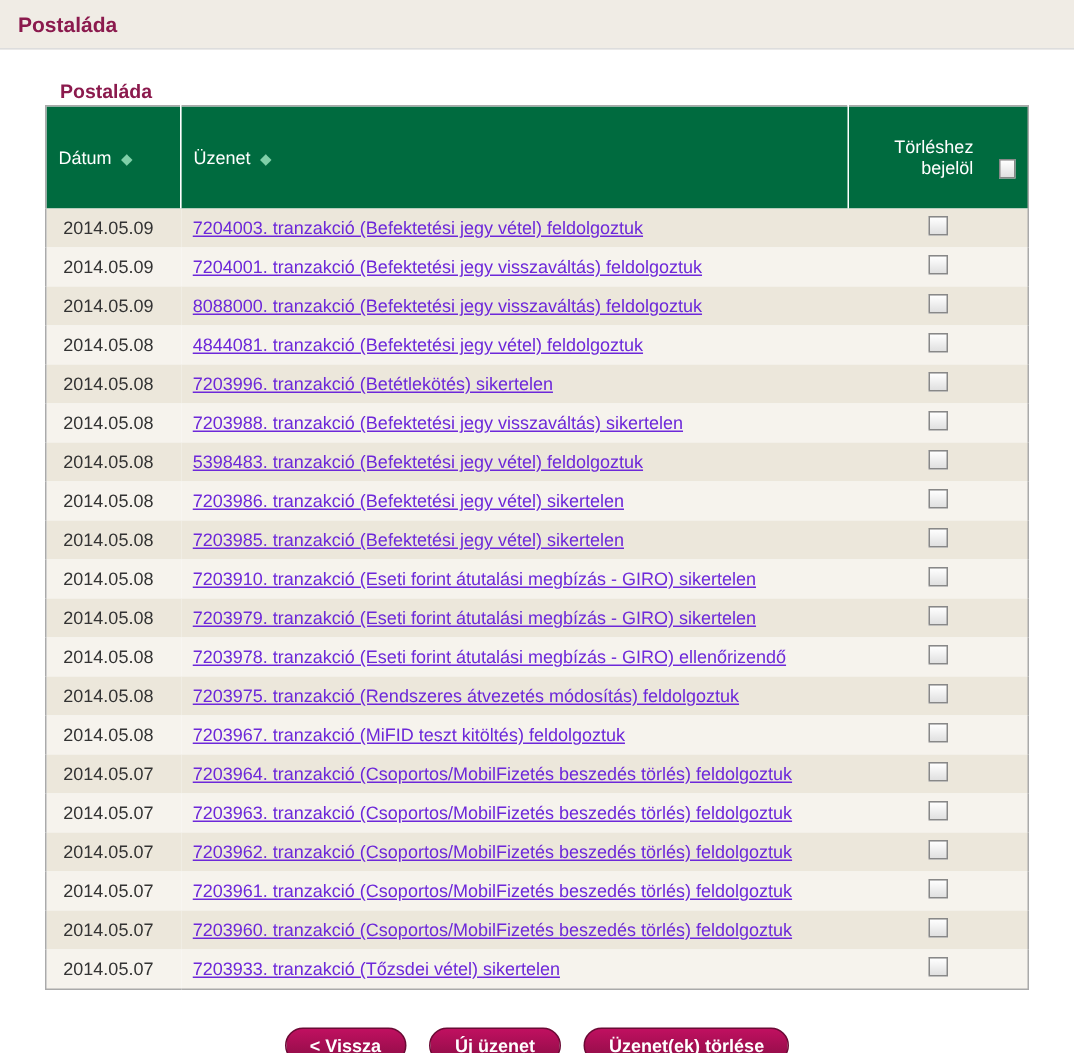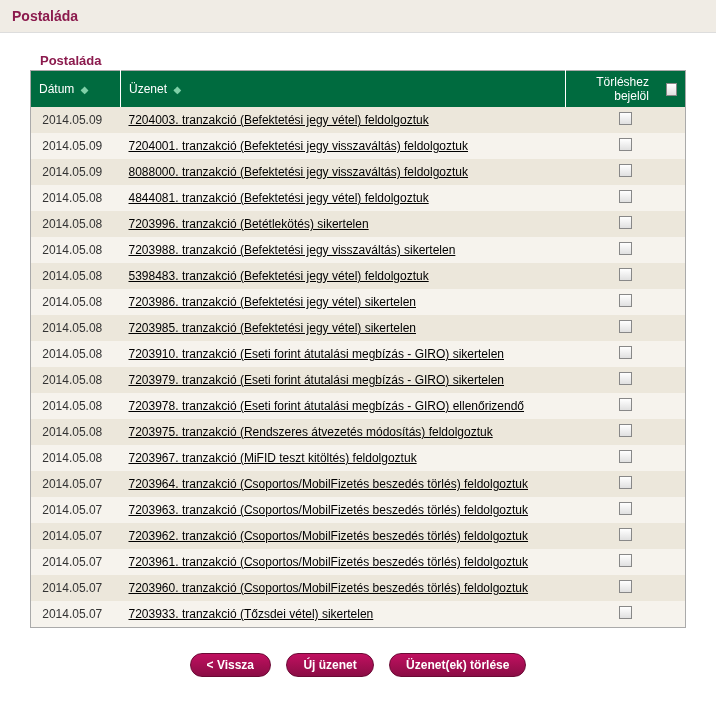--- a/index.html
+++ b/index.html
@@ -23,21 +23,21 @@
     table.mailbox {
       width: 100%;
       border-collapse: collapse;
       border: 1px solid #aaa;
     }
     table.mailbox thead th {
       background: #006b3f;
       color: #fff;
       font-weight: normal;
       text-align: left;
-      padding: 4px 8px;
+      padding: 20px 8px;
       font-size: 12px;
       border-right: 1px solid #fff;
     }
     table.mailbox thead th:last-child { border-right: none; text-align: right; }
     table.mailbox thead th .sort-icon {
       display: inline-block;
       margin-left: 3px;
       font-size: 10px;
       color: #7fd0a8;
     }
@@ -47,21 +47,21 @@
       padding: 5px 8px;
       vertical-align: middle;
     }
     table.mailbox tbody td.date-cell {
       text-align: center;
       width: 90px;
       padding-right: 15px;
       color: #333;
     }
     table.mailbox tbody td.subject-cell a {
-      color: #000000;
+      color: #6d28d9;
       text-decoration: underline;
     }
     table.mailbox tbody td.check-cell {
       text-align: center;
       width: 120px;
     }
     .check-cell input[type="checkbox"], .header-checkbox {
       width: 13px; height: 13px;
       border: 1px solid #888;
       background: linear-gradient(#fff,#e0e0e0);
@@ -108,21 +108,21 @@
       background: linear-gradient(#c01060, #8b0d45);
       color: #fff;
       font-weight: bold;
       font-size: 12px;
       padding: 4px 16px;
       border-radius: 12px;
       margin: 0 6px;
       cursor: pointer;
       border: 1px solid #6b0a35;
     }
-    .th-check-wrap { display: inline-flex; align-items: center; gap: 17px; justify-content: flex-end; }
+    .th-check-wrap { display: inline-flex; align-items: flex-end; gap: 17px; justify-content: flex-end; }
   </style>
 </head>
 <body>
 
 <div class="page-header">Postaláda</div>
 
 <div class="content-area">
   <div class="section-title">Postaláda</div>
 
   <table class="mailbox">

